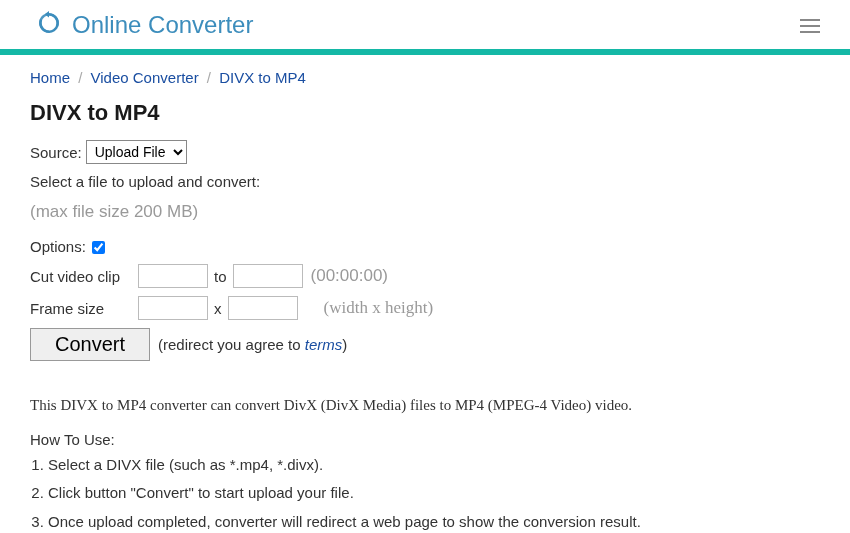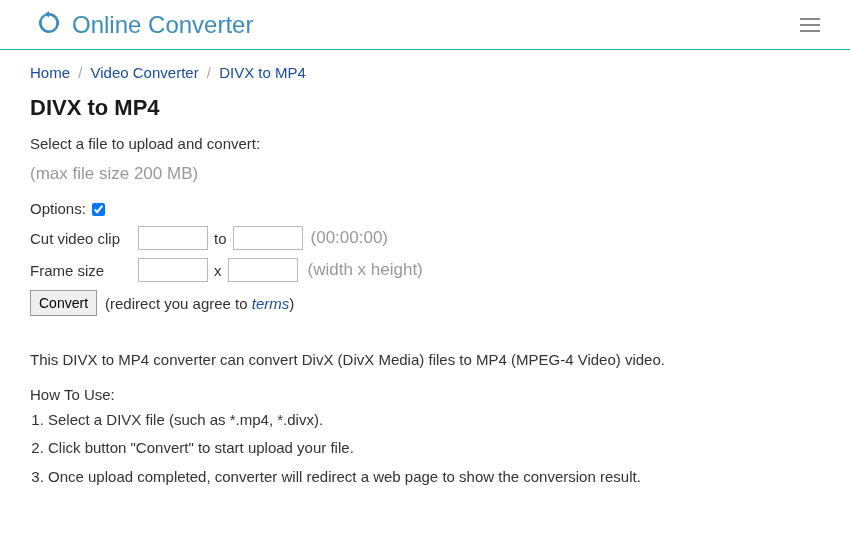--- a/index.html
+++ b/index.html
@@ -5,24 +5,24 @@
     * { box-sizing: border-box; margin: 0; padding: 0; }
     body {
       font-family: Arial, Helvetica, sans-serif;
       font-size: 15px;
       color: #333;
       background: #fff;
       width: 850px;
     }
     .header {
       display: flex;
-      align-items: center;
+      align-items: flex-end;
       justify-content: space-between;
       padding: 10px 24px 10px 36px;
-      border-bottom: 1px solid #14b8a6;
+      border-bottom: 6px solid #14b8a6;
     }
     .logo-area {
       display: flex;
       align-items: center;
       gap: 10px;
     }
     .logo-title {
       color: #3c8dbc;
       font-size: 24px;
       font-weight: 400;
@@ -112,31 +112,32 @@
       width: 70px;
       height: 24px;
       border: 1px solid #bbb;
       font-size: 14px;
       padding: 2px 4px;
     }
     .mid-text {
       margin: 0 6px;
     }
     .convert-btn {
-      font-size: 14px;
-      padding: 4px 8px;
+      font-size: 20px;
+      padding: 4px 24px;
       border: 1px solid #999;
       background: #efefef;
       cursor: pointer;
     }
     .agree-text { margin-left: 4px; }
     .link { color: #1a4ea1; text-decoration: none; font-style: italic; }
     .desc {
       padding: 24px 22px 0 30px;
       line-height: 1.5;
+      font-family: Liberation Serif, serif;
     }
     .howto-title {
       padding: 14px 30px 0 30px;
     }
     .howto-list {
       padding: 6px 30px 14px 48px;
     }
     .howto-list li {
       margin-bottom: 6px;
       line-height: 1.5;
@@ -168,20 +169,26 @@
   <span class="sep">/</span>
   <a href="#">Video Converter</a>
   <span class="sep">/</span>
   <a href="#">DIVX to MP4</a>
 </div>
 
 <h1 class="page-title">DIVX to MP4</h1>
 
 <div class="form-area">
 
+  <div class="row">
+    <span class="row-label">Source:</span>
+    <select>
+      <option>Upload File</option>
+    </select>
+  </div>
 
   <div class="row" style="margin-bottom:12px;">
     <span>Select a file to upload and convert:</span>
   </div>
   <div class="row">
     <span class="hint">(max file size 200 MB)</span>
   </div>
 
   <div class="row options-label-row">
     <span>Options:</span>
@@ -194,21 +201,21 @@
     <span class="mid-text">to</span>
     <input class="small-input" type="text" style="">
     <span class="hint" style="margin-left:8px;">(00:00:00)</span>
   </div>
 
   <div class="grid-row">
     <span class="grid-label">Frame size</span>
     <input class="small-input" type="text" style="">
     <span class="mid-text">x</span>
     <input class="small-input" type="text" style="">
-    <span class="hint" style="margin-left:10px;">(width x height)</span>
+    <span class="hint" style="margin-left:26px;font-family:Liberation Serif, serif;">(width x height)</span>
   </div>
 
   <div class="row" style="margin-top:6px;">
     <button class="convert-btn">Convert</button>
     <span class="agree-text">
       <span>(redirect you agree to </span><a href="#" class="link">terms</a><span>)</span>
     </span>
   </div>
 </div>
 

